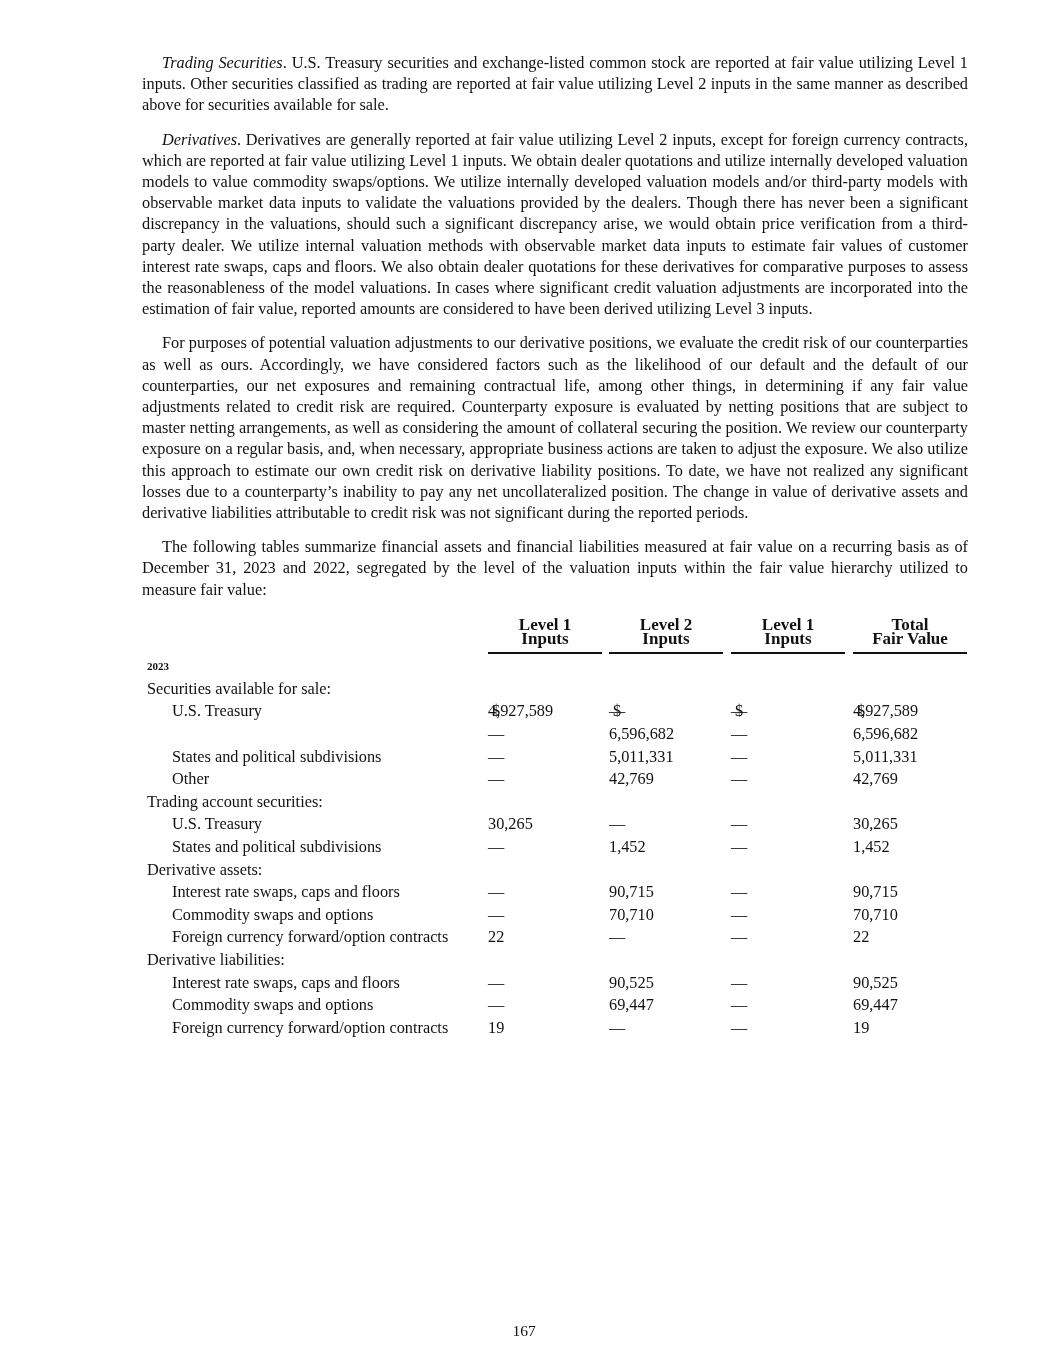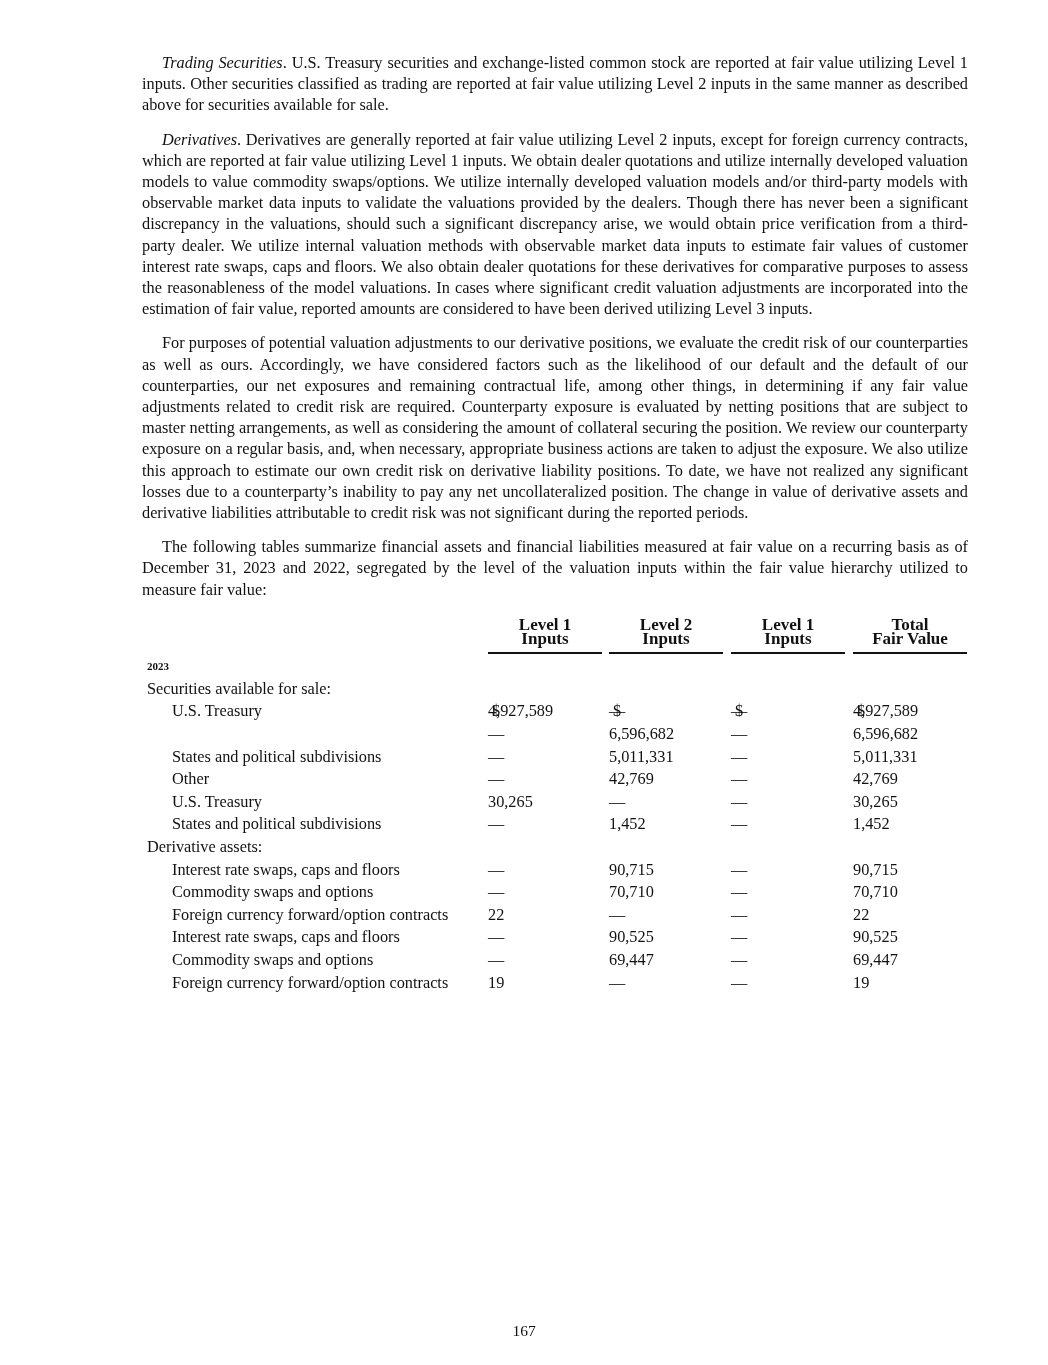--- a/index.html
+++ b/index.html
@@ -108,20 +108,23 @@
           <span class="cell c3">—</span>
           <span class="cell c4">5,011,331</span>
         </div>
         <div class="row item">
           <span class="label">Other</span>
           <span class="cell c1">—</span>
           <span class="cell c2">42,769</span>
           <span class="cell c3">—</span>
           <span class="cell c4">42,769</span>
         </div>
+        <div class="row section">
+          <span class="label">Trading account securities:</span>
+        </div>
         <div class="row item">
           <span class="label">U.S. Treasury</span>
           <span class="cell c1">30,265</span>
           <span class="cell c2">—</span>
           <span class="cell c3">—</span>
           <span class="cell c4">30,265</span>
         </div>
         <div class="row item">
           <span class="label">States and political subdivisions</span>
           <span class="cell c1">—</span>
@@ -146,20 +149,23 @@
           <span class="cell c3">—</span>
           <span class="cell c4">70,710</span>
         </div>
         <div class="row item">
           <span class="label">Foreign currency forward/option contracts</span>
           <span class="cell c1">22</span>
           <span class="cell c2">—</span>
           <span class="cell c3">—</span>
           <span class="cell c4">22</span>
         </div>
+        <div class="row section">
+          <span class="label">Derivative liabilities:</span>
+        </div>
         <div class="row item">
           <span class="label">Interest rate swaps, caps and floors</span>
           <span class="cell c1">—</span>
           <span class="cell c2">90,525</span>
           <span class="cell c3">—</span>
           <span class="cell c4">90,525</span>
         </div>
         <div class="row item">
           <span class="label">Commodity swaps and options</span>
           <span class="cell c1">—</span>

